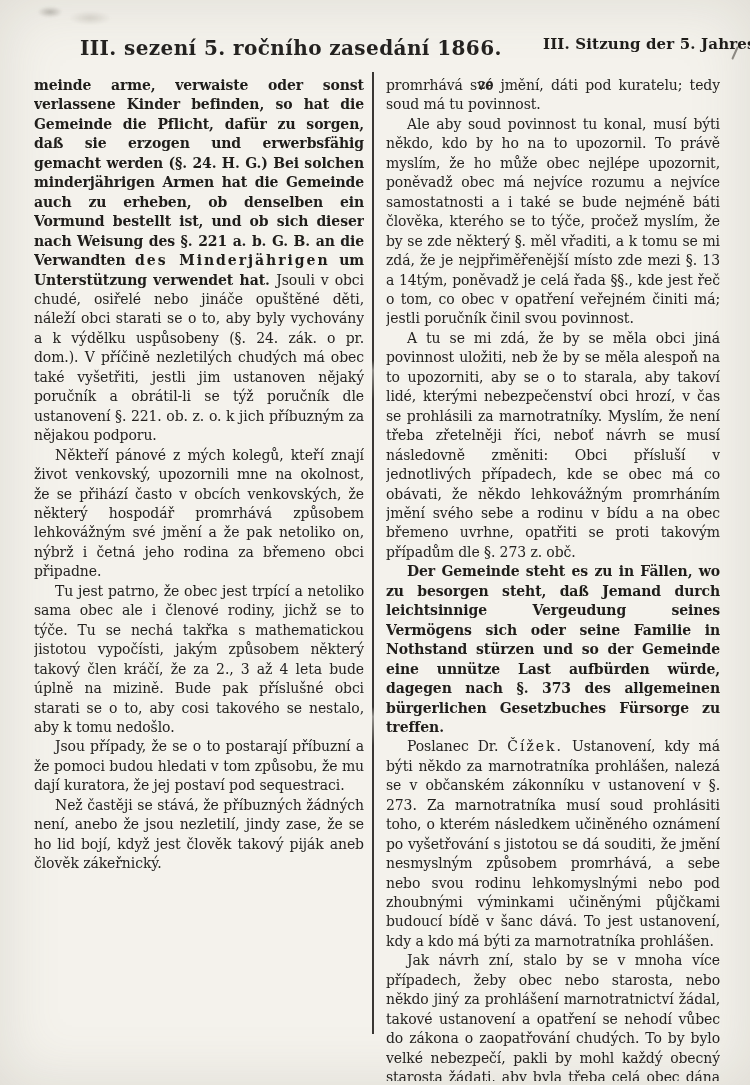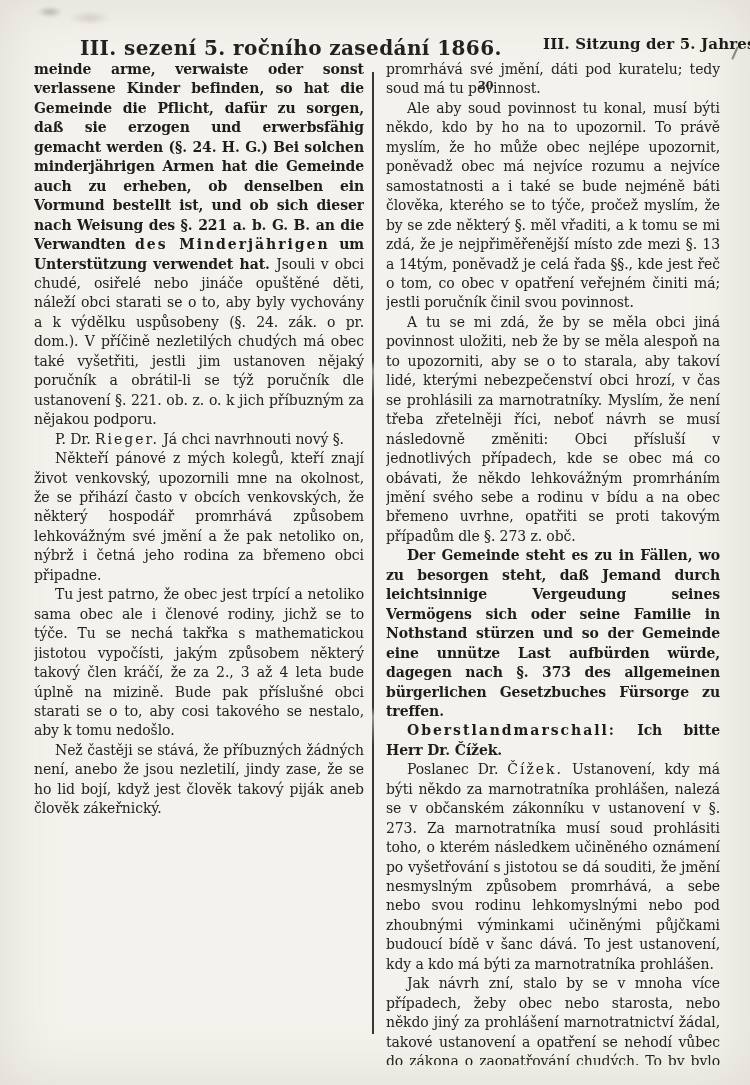--- a/index.html
+++ b/index.html
@@ -49,21 +49,21 @@
   
   .column-rule {
     position: absolute; left: 372px; top: 72px;
     width: 1.6px; height: 962px;
     background: linear-gradient(to bottom,
       #3a3733 0%, #3a3733 30%, rgba(58,55,51,0.55) 31%, #3a3733 34%,
       #3a3733 66%, rgba(58,55,51,0.5) 67%, #3a3733 70%, #3a3733 100%);
   }
   
   .column {
-    position: absolute; top: 60px;
+    position: absolute; top: 76px;
     font-size: 14px; line-height: 19.45px;
     text-align: justify;
     overflow: hidden;
     height: 1005px;
     letter-spacing: -0.1px;
   }
   .column.left  { left: 34px;  width: 330px; }
   .column.right { left: 386px; width: 334px; }
   p.para { margin: 0; padding: 0; }
   p.para.indent { text-indent: 21px; }
@@ -81,28 +81,27 @@
   <div class="header">
     <span class="left-title">III. sezení 5. ročního zasedání 1866.</span>
     <span class="page-number">20</span>
     <span class="right-title fraktur">III. Sitzung der 5. Jahres-Session 1866.</span>
   </div>
 
   <div class="column-rule"></div>
 
   <div class="column left">
       <p class="para"><span class="fraktur">meinde arme, verwaiste oder sonst verlassene Kinder befinden, so hat die Gemeinde die Pflicht, dafür zu sorgen, daß sie erzogen und erwerbsfähig gemacht werden (§. 24. H. G.) Bei solchen minderjährigen Armen hat die Gemeinde auch zu erheben, ob denselben ein Vormund bestellt ist, und ob sich dieser nach Weisung des §. 221 a. b. G. B. an die Verwandten </span><span class="fraktur sperr">des Minderjährigen</span><span class="fraktur"> um Unterstützung verwendet hat. </span><span class="antiqua">Jsouli v obci chudé, osiřelé nebo jináče opuštěné děti, náleží obci starati se o to, aby byly vychovány a k výdělku uspůsobeny (§. 24. zák. o pr. dom.). V příčině nezletilých chudých má obec také vyšetřiti, jestli jim ustanoven nějaký poručník a obrátil-li se týž poručník dle ustanovení §. 221. ob. z. o. k jich příbuzným za nějakou podporu.</span></p>
-      <p class="para indent"><span class="antiqua">P. Dr. </span><span class="antiqua sperr">Rieger.</span><span class="antiqua"> Já chci navrhnouti nový §.</span></p>
       <p class="para indent"><span class="antiqua">Někteří pánové z mých kolegů, kteří znají život venkovský, upozornili mne na okolnost, že se přihází často v obcích venkovských, že některý hospodář promrhává způsobem lehkovážným své jmění a že pak netoliko on, nýbrž i četná jeho rodina za břemeno obci připadne.</span></p>
       <p class="para indent"><span class="antiqua">Tu jest patrno, že obec jest trpící a netoliko sama obec ale i členové rodiny, jichž se to týče. Tu se nechá takřka s mathematickou jistotou vypočísti, jakým způsobem některý takový člen kráčí, že za 2., 3 až 4 leta bude úplně na mizině. Bude pak příslušné obci starati se o to, aby cosi takového se nestalo, aby k tomu nedošlo.</span></p>
+      <p class="para indent"><span class="antiqua">Jsou případy, že se o to postarají příbuzní a že pomoci budou hledati v tom způsobu, že mu dají kuratora, že jej postaví pod sequestraci.</span></p>
       <p class="para indent"><span class="antiqua">Než častěji se stává, že příbuzných žádných není, anebo že jsou nezletilí, jindy zase, že se ho lid bojí, když jest člověk takový piják aneb člověk zákeřnický.</span></p>
     </div>
 
   <div class="column right">
       <p class="para"><span class="antiqua">promrhává své jmění, dáti pod kuratelu; tedy soud má tu povinnost.</span></p>
       <p class="para indent"><span class="antiqua">Ale aby soud povinnost tu konal, musí býti někdo, kdo by ho na to upozornil. To právě myslím, že ho může obec nejlépe upozornit, poněvadž obec má nejvíce rozumu a nejvíce samostatnosti a i také se bude nejméně báti člověka, kterého se to týče, pročež myslím, že by se zde některý §. měl vřaditi, a k tomu se mi zdá, že je nejpřiměřenější místo zde mezi §. 13 a 14tým, poněvadž je celá řada §§., kde jest řeč o tom, co obec v opatření veřejném činiti má; jestli poručník činil svou povinnost.</span></p>
       <p class="para indent"><span class="antiqua">A tu se mi zdá, že by se měla obci jiná povinnost uložiti, neb že by se měla alespoň na to upozorniti, aby se o to starala, aby takoví lidé, kterými nebezpečenství obci hrozí, v čas se prohlásili za marnotratníky. Myslím, že není třeba zřetelněji říci, neboť návrh se musí následovně změniti: Obci přísluší v jednotlivých případech, kde se obec má co obávati, že někdo lehkovážným promrháním jmění svého sebe a rodinu v bídu a na obec břemeno uvrhne, opatřiti se proti takovým případům dle §. 273 z. obč.</span></p>
       <p class="para indent"><span class="fraktur">Der Gemeinde steht es zu in Fällen, wo zu besorgen steht, daß Jemand durch leichtsinnige Vergeudung seines Vermögens sich oder seine Familie in Nothstand stürzen und so der Gemeinde eine unnütze Last aufbürden würde, dagegen nach §. 373 des allgemeinen bürgerlichen Gesetzbuches Fürsorge zu treffen.</span></p>
-      <p class="para indent"><span class="fraktur sperr">Oberstlandmarschall:</span><span class="fraktur"> Ich bitte Herr Dr. Čížek.</span></p>
       <p class="para indent"><span class="antiqua">Poslanec Dr. </span><span class="antiqua sperr">Čížek.</span><span class="antiqua"> Ustanovení, kdy má býti někdo za marnotratníka prohlášen, nalezá se v občanském zákonníku v ustanovení v §. 273. Za marnotratníka musí soud prohlásiti toho, o kterém následkem učiněného oznámení po vyšetřování s jistotou se dá souditi, že jmění nesmyslným způsobem promrhává, a sebe nebo svou rodinu lehkomyslnými nebo pod zhoubnými výminkami učiněnými půjčkami budoucí bídě v šanc dává. To jest ustanovení, kdy a kdo má býti za marnotratníka prohlášen.</span></p>
       <p class="para indent"><span class="antiqua">Jak návrh zní, stalo by se v mnoha více případech, žeby obec nebo starosta, nebo někdo jiný za prohlášení marnotratnictví žádal, takové ustanovení a opatření se nehodí vůbec do zákona o zaopatřování chudých. To by bylo velké nebezpečí, pakli by mohl každý obecný starosta žádati, aby byla třeba celá obec dána pod kuratel.</span></p>
     </div>
 </div>
 
 </body></html>

